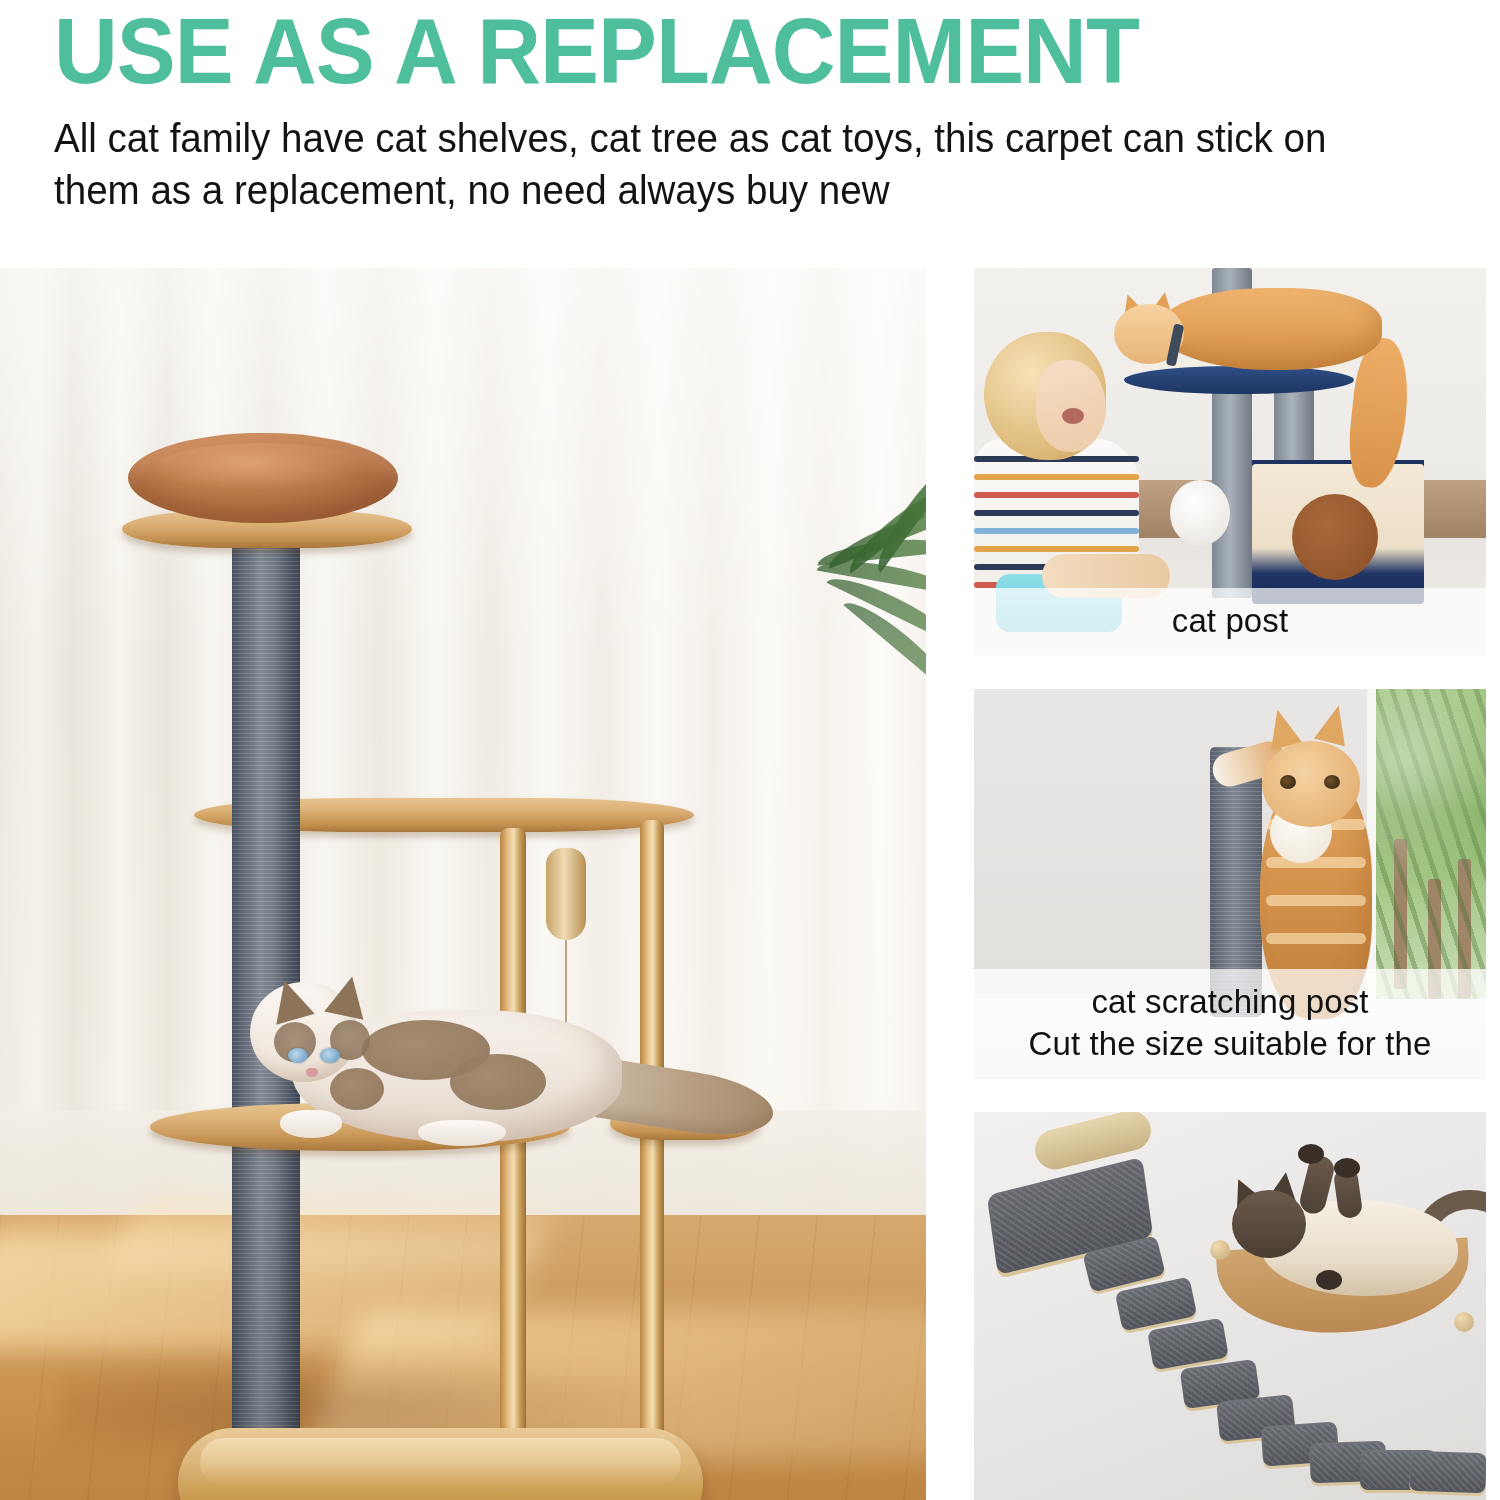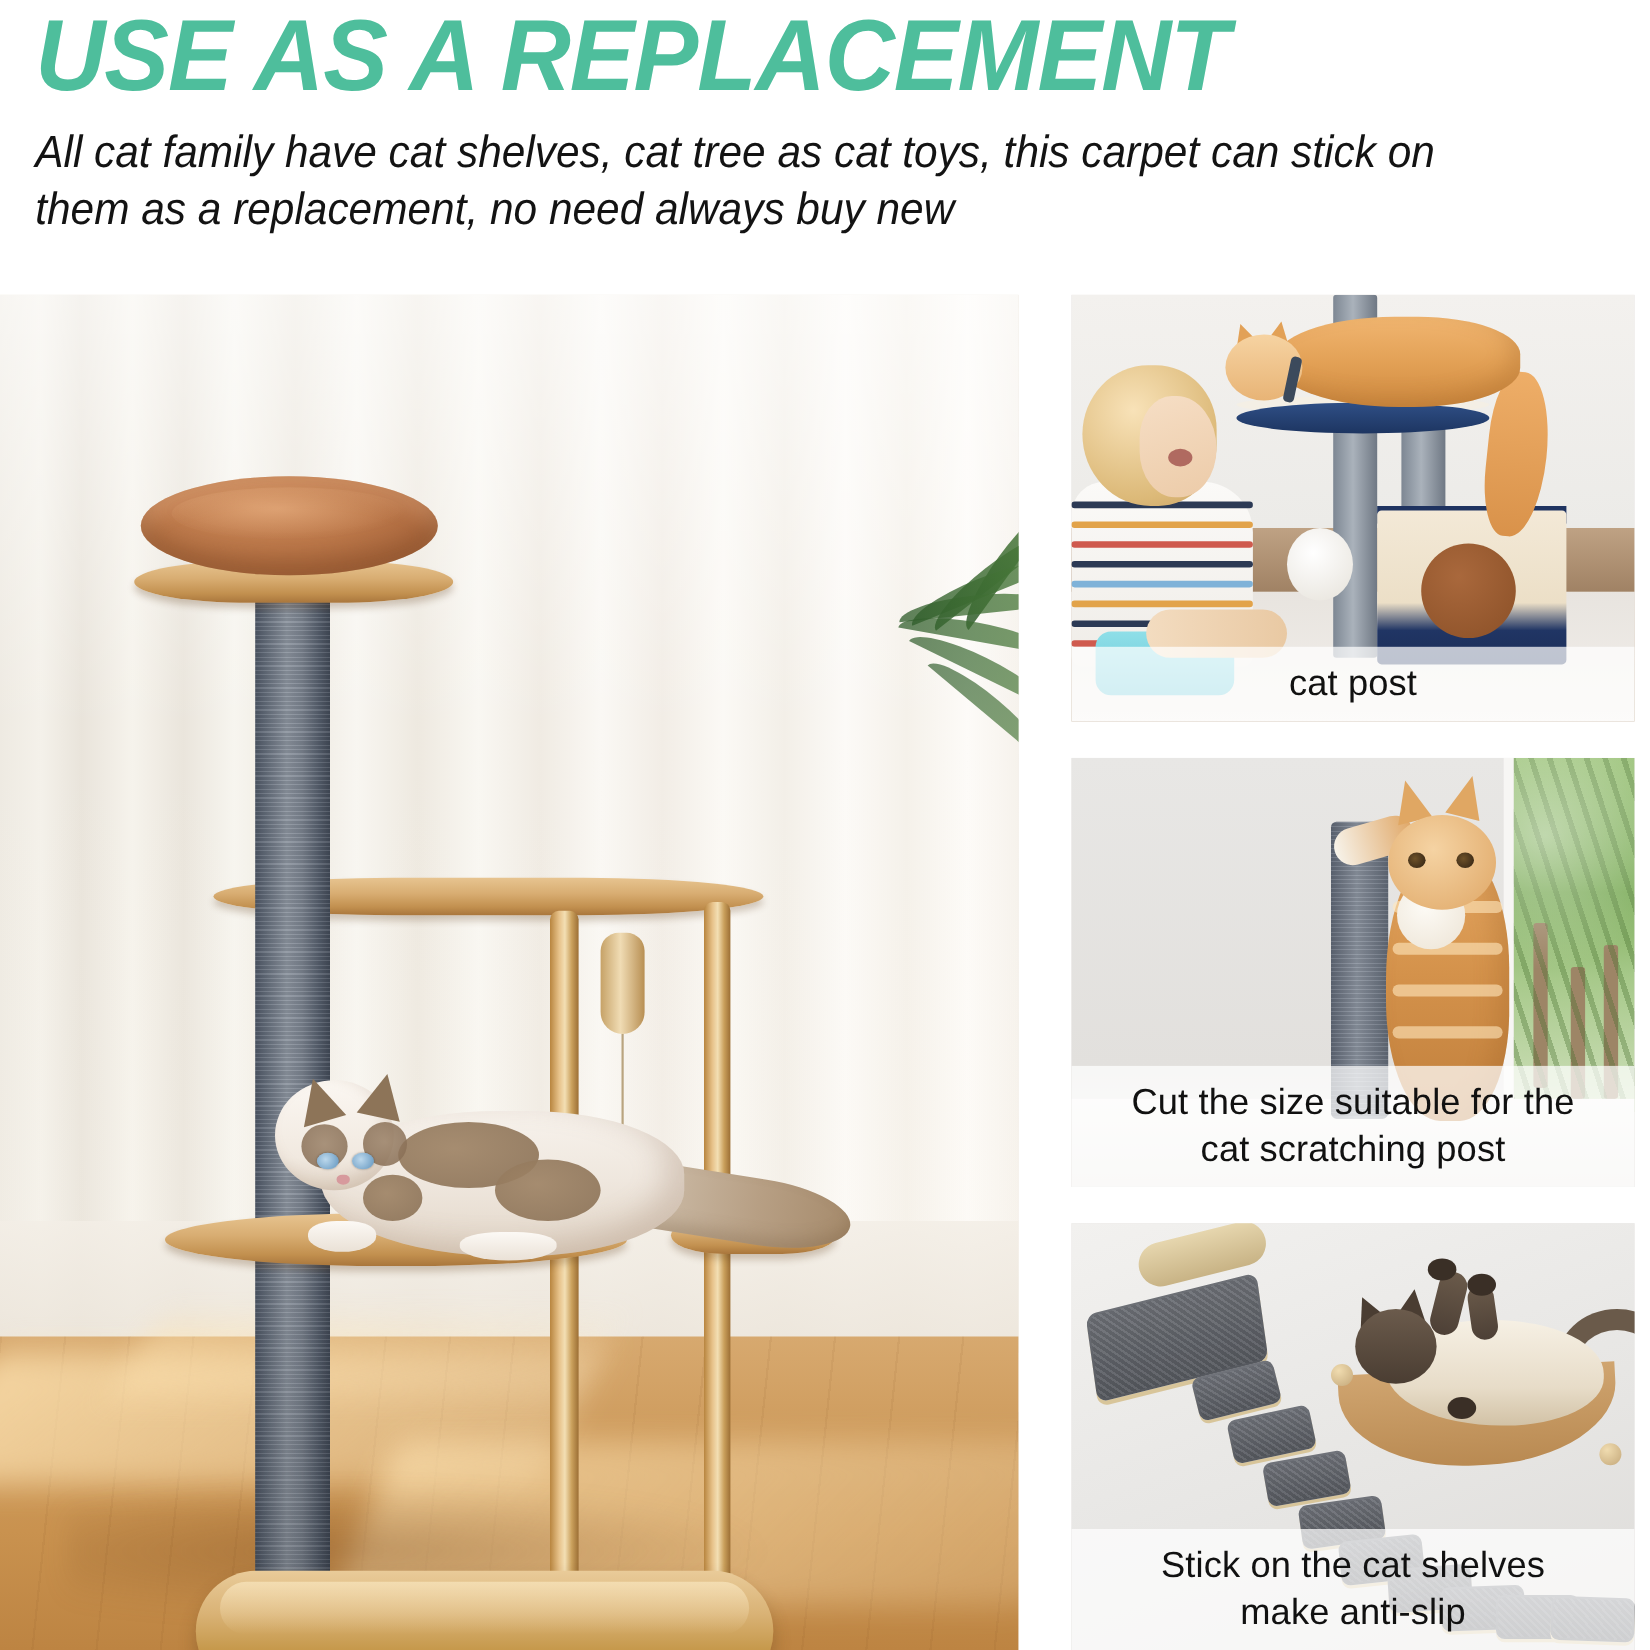--- a/index.html
+++ b/index.html
@@ -8,21 +8,21 @@
   body {
     font-family:"Liberation Sans", sans-serif;
     background:#ffffff;
     overflow:hidden;
     position:relative;
   }
 
   
   .header {
     position:absolute; left:0; top:0; width:1500px; height:268px;
-    background:#ffffff; padding:4px 0 0 32px;font-style:italic;
+    background:#ffffff; padding:4px 0 0 54px;
   }
   .headline {
     font-family:"Liberation Sans Narrow","Liberation Sans", sans-serif;
     font-weight:bold;
     font-size:92px;
     line-height:94px;
     letter-spacing:-1px;
     color:#4EBE9C;
     transform:scaleX(0.96);
     transform-origin:left center;
@@ -516,22 +516,22 @@
     <div class="sc-stripe" style="top:244px"></div>
     <div class="sc-chest"></div>
     <div class="sc-arm"></div>
     <div class="sc-ear sc-ear-l"></div>
     <div class="sc-ear sc-ear-r"></div>
     <div class="sc-head"></div>
     <div class="sc-eye sc-eye-l"></div>
     <div class="sc-eye sc-eye-r"></div>
 
     <div class="caption">
+      <div>cat scratching post</div>
       <div>Cut the size suitable for the</div>
-      <div>cat scratching post</div>
     </div>
   </div>
 
   <div class="panel panel-3">
     <div class="p3-bg"></div>
     <div class="roller"></div>
     <div class="big-mat"></div>
     <div id="steps">
         <div class="step" style="left: 112px; top: 132px; transform: rotate(-14deg);"></div>
         <div class="step" style="left: 144px; top: 172px; transform: rotate(-12deg);"></div>
@@ -552,19 +552,15 @@
     <div class="si-body"></div>
     <div class="si-leg" style="left:330px; top:44px; width:26px; height:58px; transform:rotate(14deg)"></div>
     <div class="si-leg" style="left:362px; top:56px; width:24px; height:50px; transform:rotate(-8deg)"></div>
     <div class="si-paw" style="left:324px; top:32px"></div>
     <div class="si-paw" style="left:360px; top:46px"></div>
     <div class="si-paw" style="left:342px; top:158px"></div>
     <div class="si-ear si-ear-l"></div>
     <div class="si-ear si-ear-r"></div>
     <div class="si-head"></div>
 
-    <div class="caption">
-      <div>Stick on the cat shelves</div>
-      <div>make anti-slip</div>
-    </div>
   </div>
 
 </div>
 
 </body></html>

